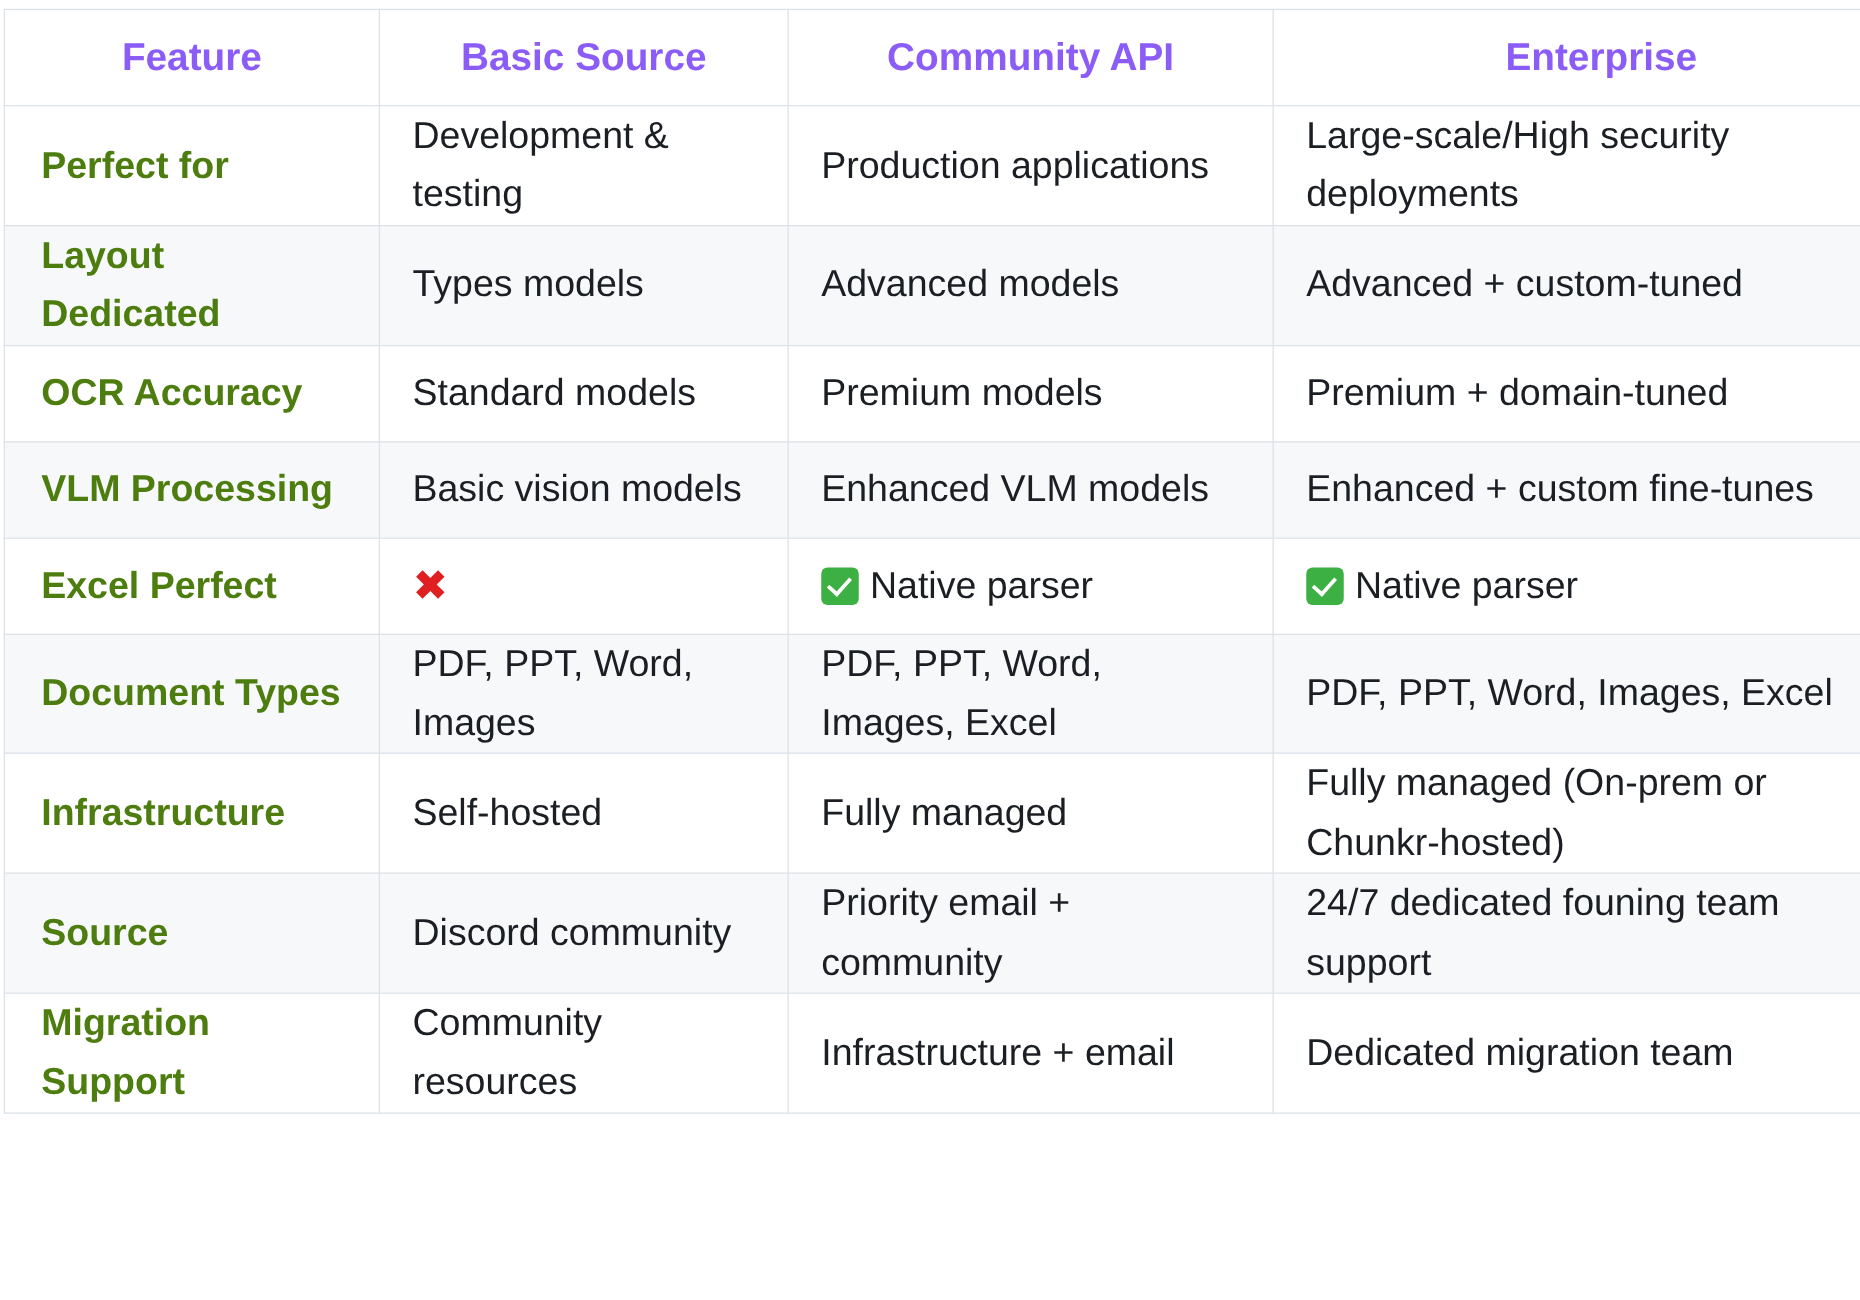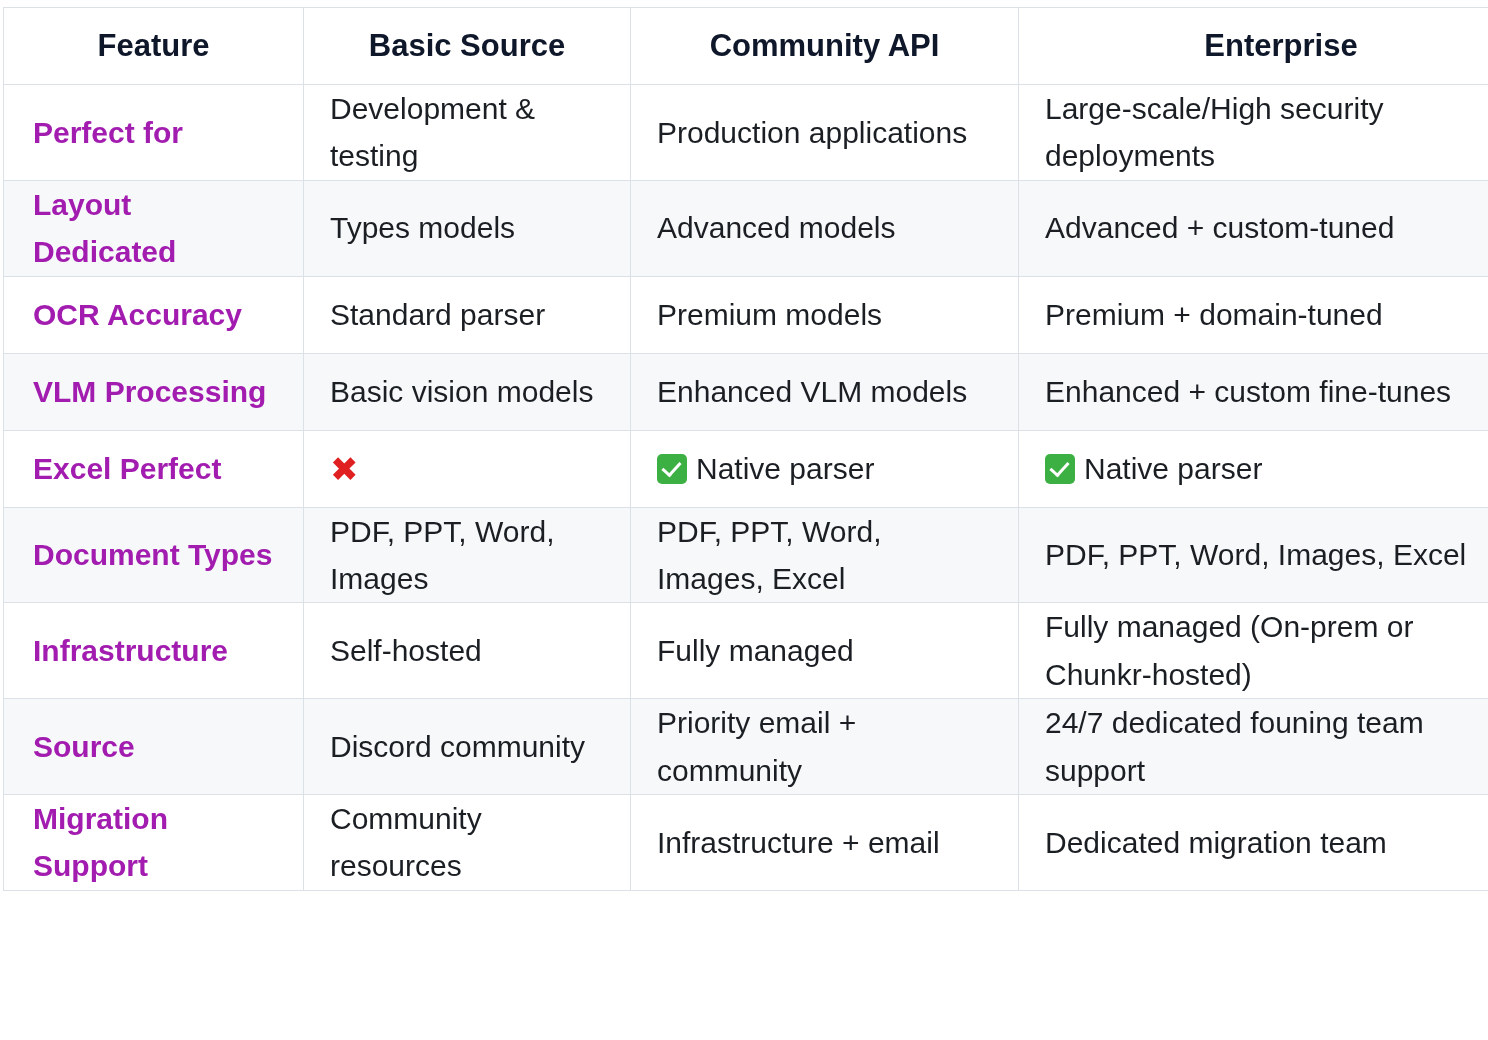--- a/index.html
+++ b/index.html
@@ -54,33 +54,33 @@
   table.compare td:first-child {
     border-left: 1px solid #dce1e7;
   }
 
   table.compare thead th {
     font-weight: 700;
     font-size: 31px;
     text-align: center;
     height: 77px;
     background: #ffffff;
-    color: #0f172a;
+    color: #8b5cf6;
     padding-top: 0;
     padding-bottom: 0;
   }
 
   table.compare tbody td {
     height: 77px;
   }
 
   table.compare tbody td.rowlabel {
     font-weight: 700;
     font-size: 30px;
-    color: #a21caf;
+    color: #4d7c0f;
     padding-left: 29px;
   }
 
   tr.zebra td { background: #f7f8fa; }
   tr.plain  td { background: #ffffff; }
   .mark-x {
     display: inline-block;
     color: #e02020;
     font-weight: 700;
     font-size: 34px;
@@ -139,21 +139,21 @@
 
       <tr class="zebra">
         <td class="rowlabel">Layout Dedicated</td>
         <td>Types models</td>
         <td>Advanced models</td>
         <td>Advanced + custom-tuned</td>
       </tr>
 
       <tr class="plain">
         <td class="rowlabel">OCR Accuracy</td>
-        <td>Standard parser</td>
+        <td>Standard models</td>
         <td>Premium models</td>
         <td>Premium + domain-tuned</td>
       </tr>
 
       <tr class="zebra">
         <td class="rowlabel">VLM Processing</td>
         <td>Basic vision models</td>
         <td>Enhanced VLM models</td>
         <td>Enhanced + custom fine-tunes</td>
       </tr>

